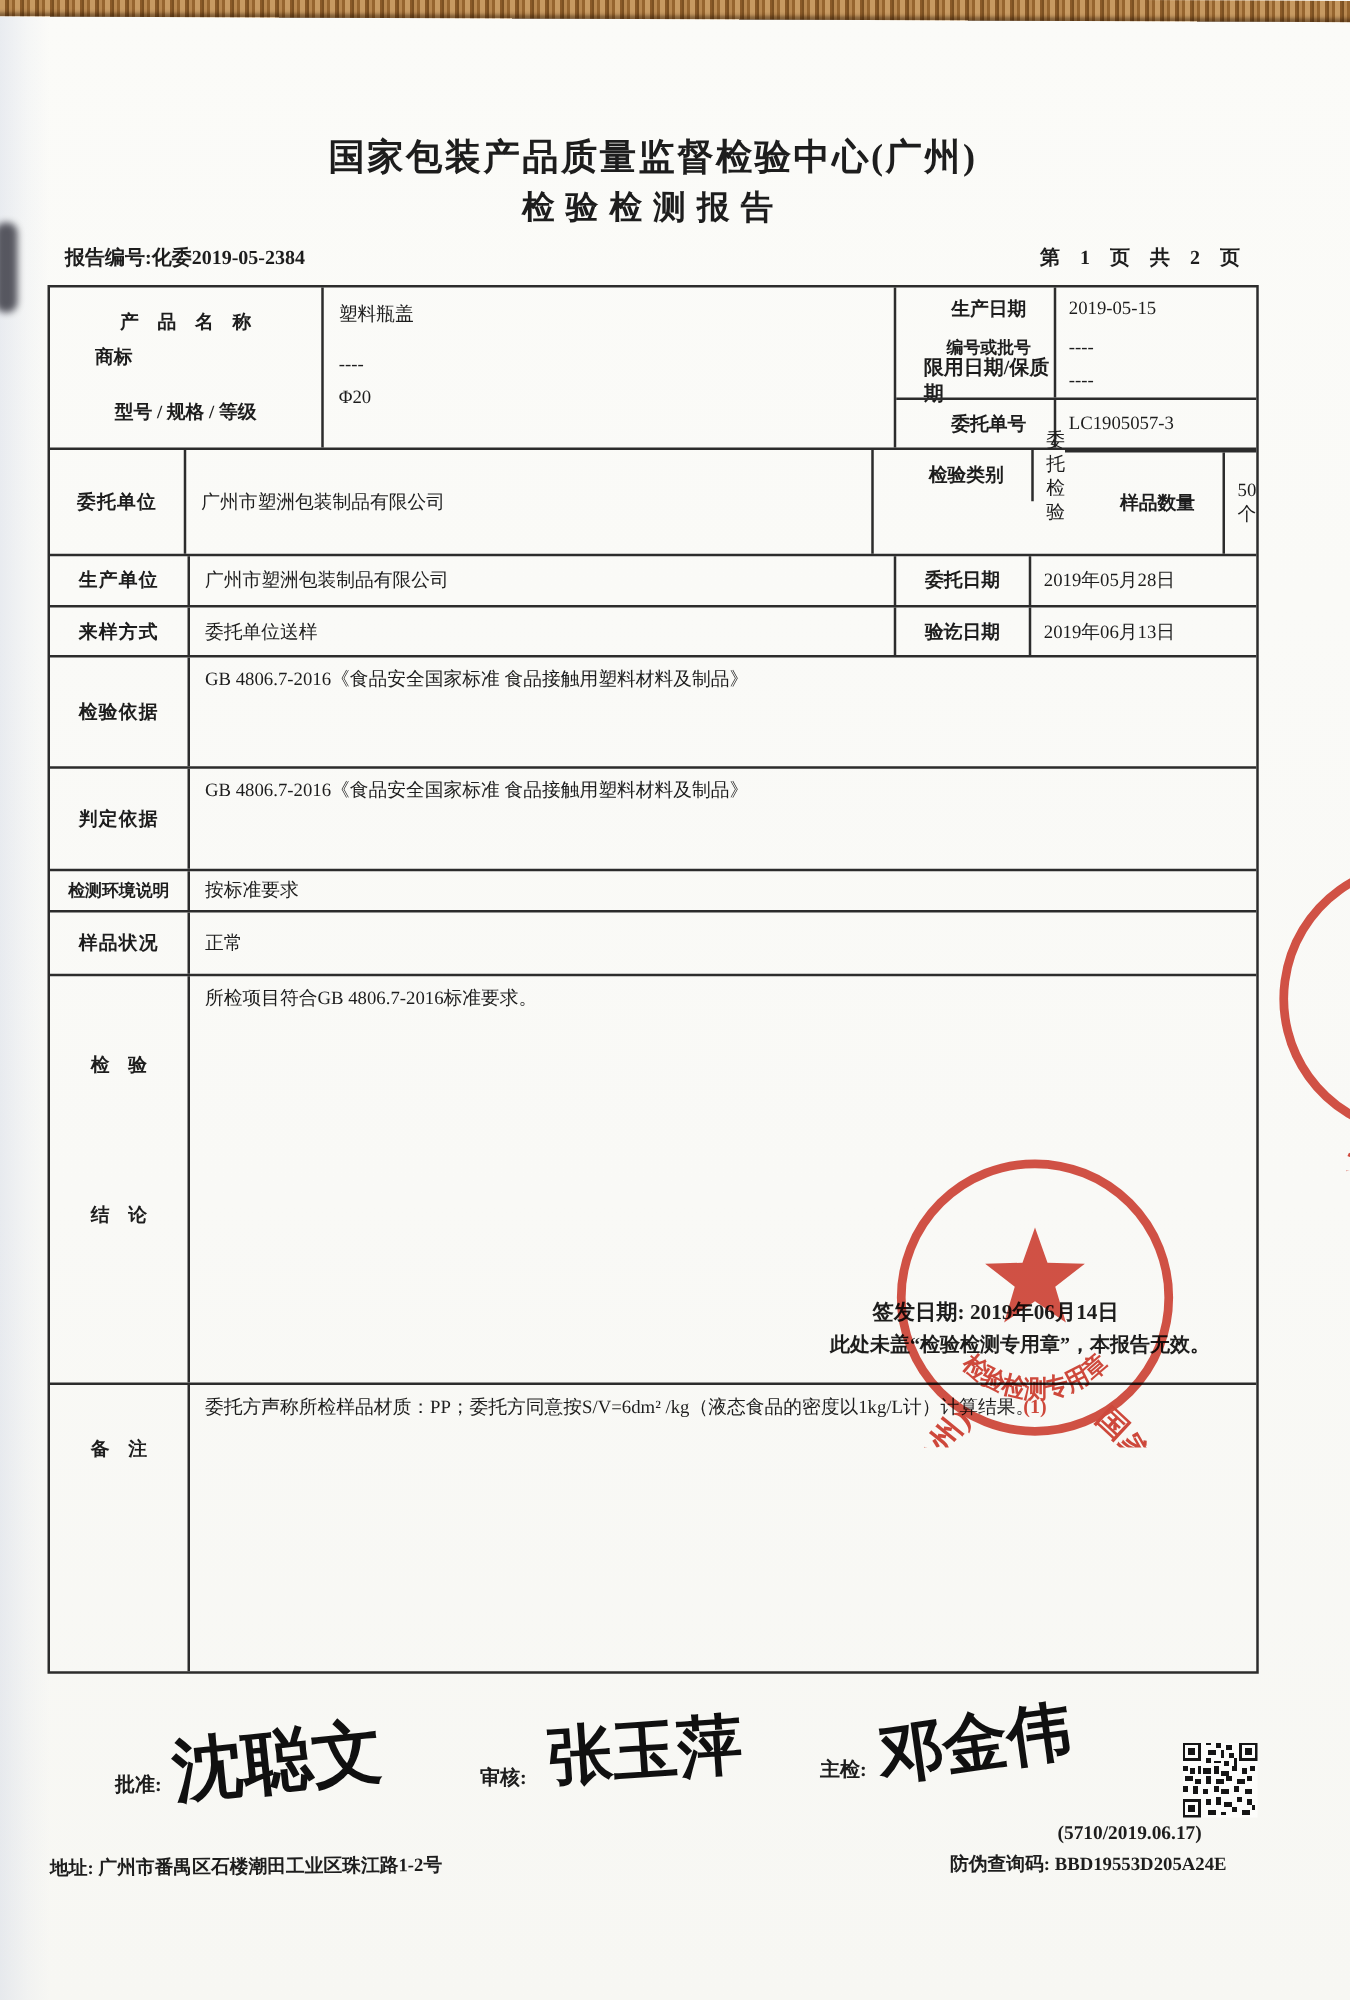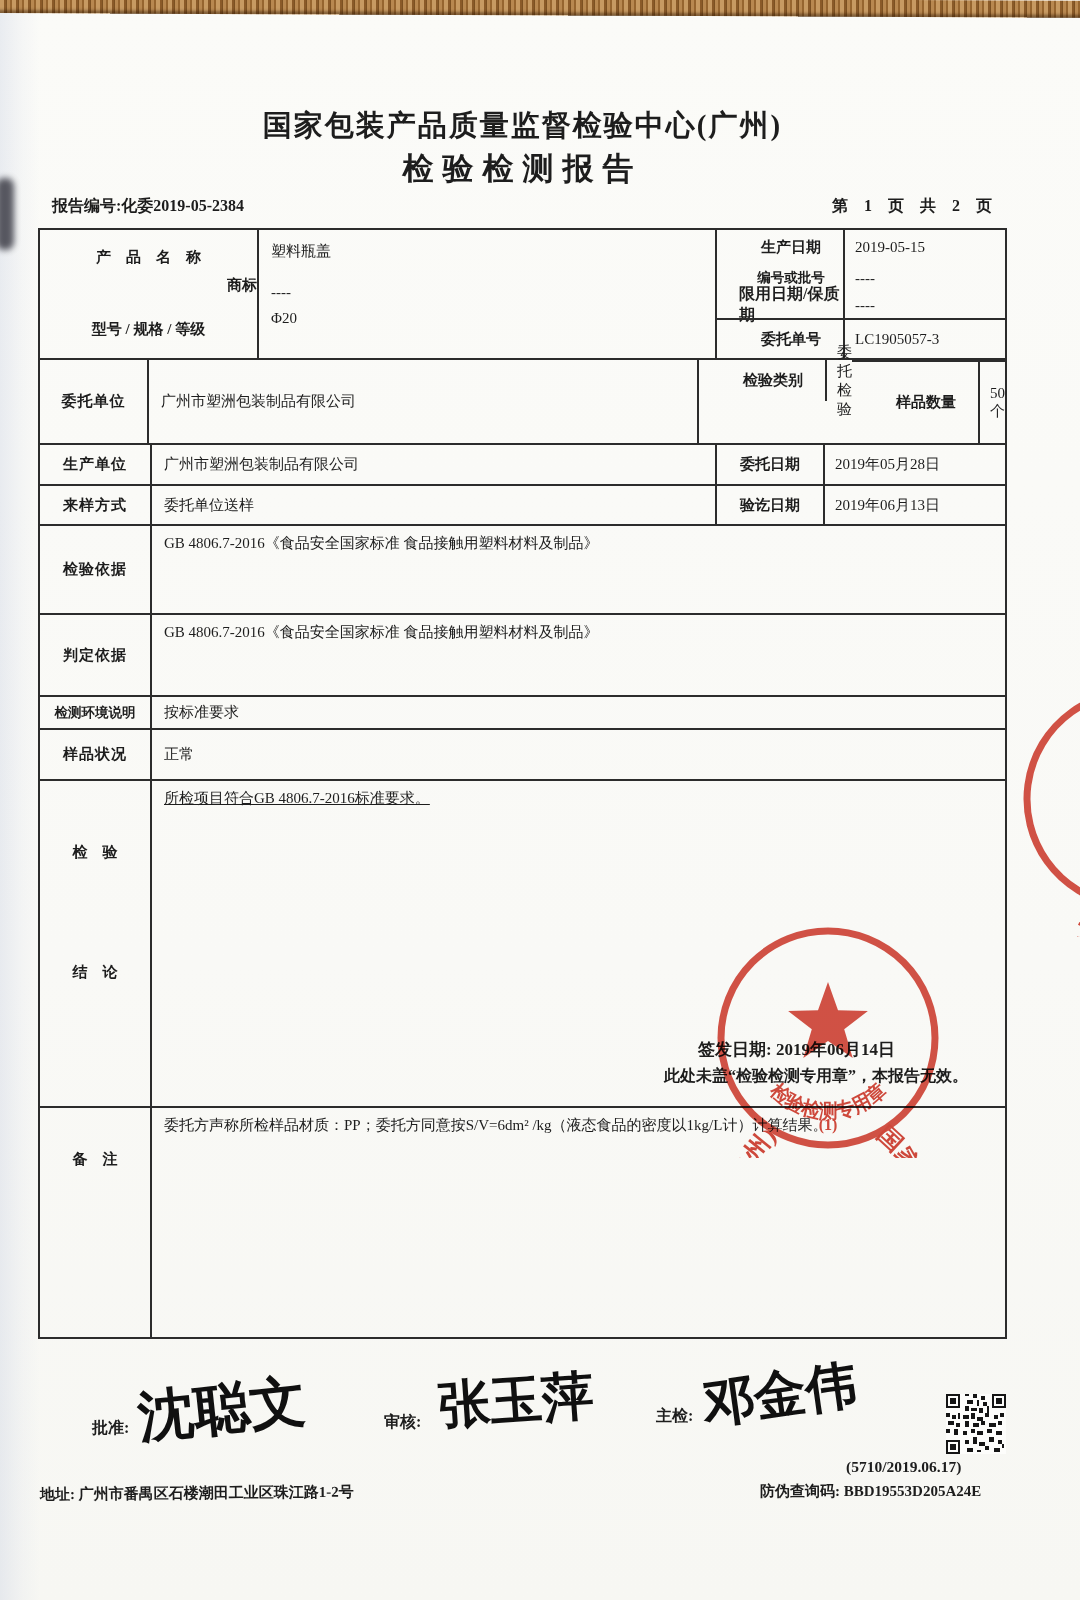--- a/index.html
+++ b/index.html
@@ -19,21 +19,21 @@
     background:repeating-linear-gradient(90deg,#7c5122 0 1px,#b88850 1px 4px,#96652f 4px 6px,#c79a62 6px 10px,#8a5a28 10px 12px);
     box-shadow:inset 0 -3px 3px rgba(40,20,5,.45);
   }
   .smudge {
     position:absolute; left:-4px; top:178px; width:18px; height:72px;
     background:#32323c; border-radius:8px; filter:blur(3px); opacity:.8;
   }
   .title1 { position:absolute; left:38px; top:106px; width:969px; text-align:center;
     font-size:29px; font-weight:bold; letter-spacing:2px; }
   .title2 { position:absolute; left:38px; top:148px; width:969px; text-align:center;
-    font-size:31px; font-weight:bold; letter-spacing:9px; }
+    font-size:26px; font-weight:bold; letter-spacing:9px; }
   .repline { position:absolute; left:52px; top:196px; width:950px; display:flex;
     justify-content:space-between; font-size:16px; font-weight:600; }
   .pageinfo { letter-spacing:6px; margin-right:4px; }
 
   .table { position:absolute; left:38px; top:228px; width:969px;
     border:2px solid #2c2c2c; display:flex; flex-direction:column; font-size:15px; }
   .trow { display:flex; border-top:2px solid #2c2c2c; }
   .trow:first-child { border-top:none; }
   .cell { border-left:2px solid #2c2c2c; position:relative; }
   .cell:first-child { border-left:none; }
@@ -72,21 +72,21 @@
       <span>报告编号:</span><span>化委2019-05-2384</span>
     </div>
     <div class="pageinfo">第 1 页 共 2 页</div>
   </div>
 
   <div class="table">
 
     <div class="trow" style="height:128px;">
       <div class="cell" style="width:217px;">
         <div class="rline" style="top:18px; text-align:center; font-weight:600;">产　品　名　称</div>
-        <div class="rline" style="top:46px; text-align:right; font-weight:600;">商标</div>
+        <div class="rline" style="top:46px; text-align:left; font-weight:600;padding-left:36px;">商标</div>
         <div class="rline" style="top:90px; text-align:center; font-weight:600;">型号 / 规格 / 等级</div>
       </div>
       <div class="cell" style="width:458px;">
         <div class="rline" style="top:12px; padding-left:12px;">塑料瓶盖</div>
         <div class="rline" style="top:54px; padding-left:12px;">----</div>
         <div class="rline" style="top:80px; padding-left:12px;">Φ20</div>
       </div>
       <div class="cell" style="flex:1; display:flex; flex-direction:column;">
         <div class="subrow" style="height:34px;">
           <div class="sublbl">生产日期</div>
@@ -154,21 +154,21 @@
     <div class="trow" style="height:51px;">
       <div class="cell lblc" style="width:110px;">样品状况</div>
       <div class="cell vmid" style="flex:1;">正常</div>
     </div>
 
     <div class="trow" style="height:327px;">
       <div class="cell" style="width:110px;">
         <div class="rline" style="top:62px; text-align:center; font-weight:600;">检　验</div>
         <div class="rline" style="top:182px; text-align:center; font-weight:600;">结　论</div>
       </div>
-      <div class="cell vtop" style="flex:1;text-decoration:underline;">所检项目符合GB 4806.7-2016标准要求。</div>
+      <div class="cell vtop" style="flex:1;">所检项目符合GB 4806.7-2016标准要求。</div>
     </div>
 
     <div class="trow" style="height:231px;">
       <div class="cell" style="width:110px;">
         <div class="rline" style="top:42px; text-align:center; font-weight:600;">备　注</div>
       </div>
       <div class="cell vtop" style="flex:1; padding-right:50px;">委托方声称所检样品材质：PP；委托方同意按S/V=6dm² /kg（液态食品的密度以1kg/L计）计算结果。</div>
     </div>
   </div>
 

